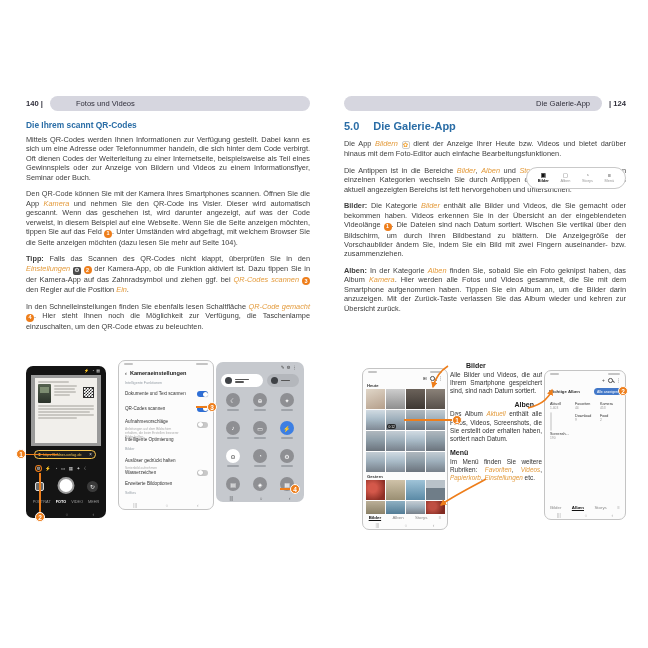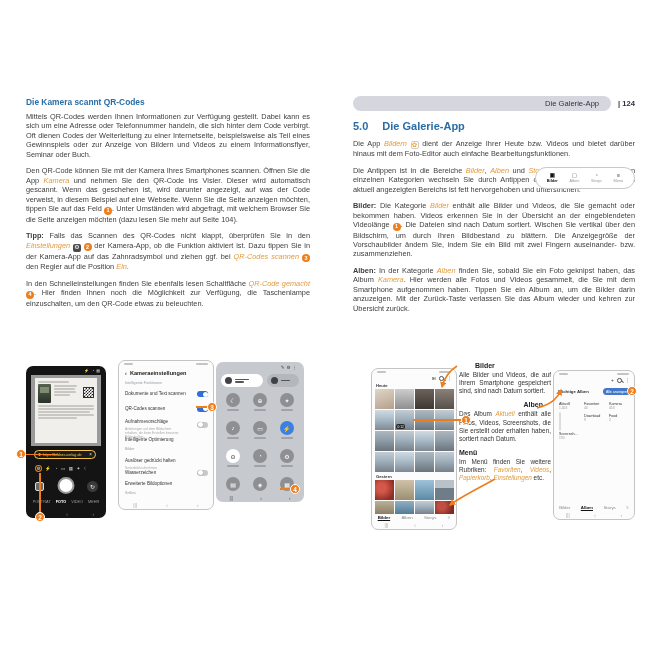--- a/index.html
+++ b/index.html
@@ -1,19 +1,19 @@
 <!DOCTYPE html>
 <html><head>
 <meta charset="utf-8">
 <style>
 *{box-sizing:border-box;margin:0;padding:0}
 html,body{width:648px;height:648px;background:#fff;font-family:"Liberation Sans",sans-serif;position:relative;overflow:hidden}
 .page{position:absolute;top:95px}
 #pageL{left:26px;width:284px}
-#pageR{left:353px;width:282px}
+#pageR{left:344px;width:282px}
 
 .hdr{display:flex;align-items:center;height:16px;margin-bottom:9px;color:#31303c;font-size:7.6px}
 .hdr .pill{background:#d6d6df;border-radius:8px;height:15px;flex:1;display:flex;align-items:center}
 .hdr .pgl{font-weight:700;white-space:nowrap}
 #pageL .pgl{margin-right:7px}
 #pageL .pill{padding-left:26px}
 #pageR .pill{justify-content:flex-end;padding-right:12px}
 #pageR .pgl{margin-left:7px}
 
 .h3{font-size:8.4px;color:#2a6da6;margin:2px 0 5px;font-weight:700}
@@ -137,25 +137,31 @@
 .ann-h{font-size:7px;font-weight:700;color:#1d1d1d;margin-bottom:2px}
 .ann-p{font-size:6.4px;line-height:1.27;text-align:justify;color:#333;margin-bottom:6px}
 .ar{text-align:right;padding-right:8px}
 .ml{padding-left:16px}
 svg.arrows{position:absolute;left:0;top:0;pointer-events:none;z-index:7}
 </style>
 </head>
 <body>
 
 <div class="page" id="pageL">
-  <div class="h3">Die Kamera scannt QR-Codes</div>
+  <div class="hdr">
+    <span class="pgl">140 |</span>
+    <span class="pill">
+        <span>Fotos und Videos</span>
+      </span>
+  </div>
+  <div class="h3">Die Ihrem scannt QR-Codes</div>
   <p class="body"><span>Mittels QR-Codes werden Ihnen Informationen zur Verfügung gestellt. Dabei kann es sich um eine Adresse oder Telefonnummer handeln, die sich hinter dem Code verbirgt. Oft dienen Codes der Weiterleitung zu einer Internetseite, beispielsweise als Teil eines Gewinnspiels oder zur Anzeige von Bildern und Videos zu einem Informationsflyer, Seminar oder Buch.</span></p>
   <p class="body"><span>Den QR-Code können Sie mit der Kamera Ihres Smartphones scannen. Öffnen Sie die App </span><span class="o i">Kamera</span><span> und nehmen Sie den QR-Code ins Visier. Dieser wird automatisch gescannt. Wenn das geschehen ist, wird darunter angezeigt, auf was der Code verweist, in diesem Beispiel auf eine Webseite. Wenn Sie die Seite anzeigen möchten, tippen Sie auf das Feld </span><span class="cb">1</span><span>. Unter Umständen wird abgefragt, mit welchem Browser Sie die Seite anzeigen möchten (dazu lesen Sie mehr auf Seite 104).</span></p>
   <p class="body"><span class="b">Tipp:</span><span> Falls das Scannen des QR-Codes nicht klappt, überprüfen Sie in den </span><span class="o i">Einstellungen</span><span> </span><span class="icg">⚙</span><span> </span><span class="cb">2</span><span> der Kamera-App, ob die Funktion aktiviert ist. Dazu tippen Sie in der Kamera-App auf das Zahnradsymbol und ziehen ggf. bei </span><span class="o i">QR-Codes scannen</span><span> </span><span class="cb">3</span><span> den Regler auf die Position </span><span class="o i">Ein</span><span>.</span></p>
-  <p class="body"><span>In den Schnelleinstellungen finden Sie ebenfalls lesen Schaltfläche </span><span class="o i">QR-Code gemacht</span><span> </span><span class="cb">4</span><span>. Hier finden Ihnen noch die Möglichkeit zur Verfügung, die Taschenlampe einzuschalten, um den QR-Code etwas zu beleuchten.</span></p>
+  <p class="body"><span>In den Schnelleinstellungen finden Sie ebenfalls lesen Schaltfläche </span><span class="o i">QR-Code gemacht</span><span> </span><span class="cb">4</span><span>. Hier steht Ihnen noch die Möglichkeit zur Verfügung, die Taschenlampe einzuschalten, um den QR-Code etwas zu beleuchten.</span></p>
 
   <div class="fig" id="figL">
 
     <div class="phone" id="phA">
       <div class="cam-top">
         <span>⚡</span><span>◔</span><span>▦</span>
       </div>
       <div class="doc">
         <div class="sheet">
           <div class="dline" style="width:55%"></div>

